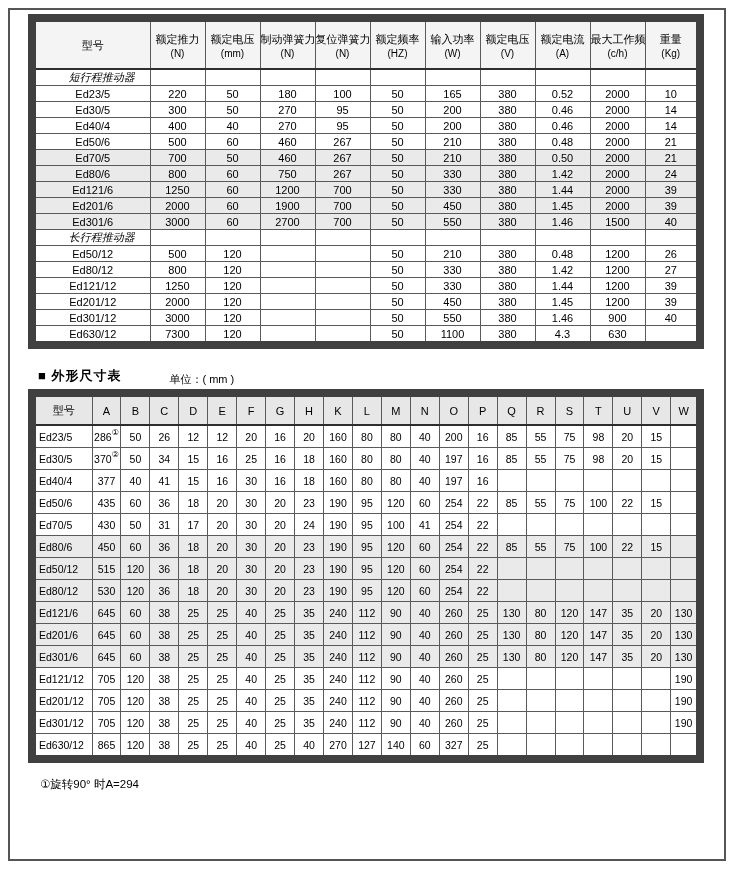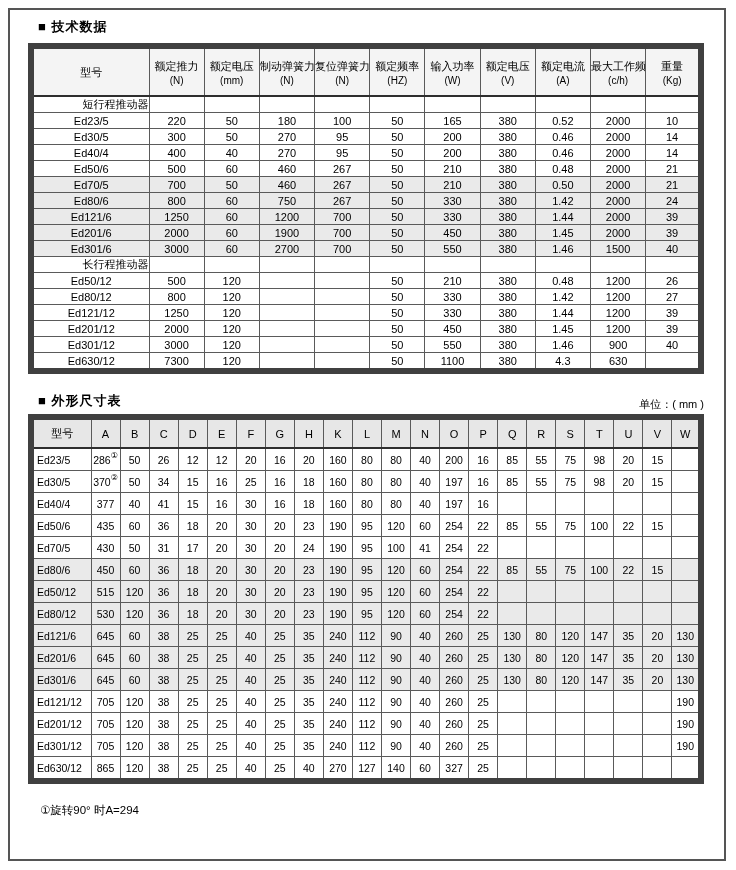--- a/index.html
+++ b/index.html
@@ -2,53 +2,52 @@
 <html><head>
 <meta charset="utf-8">
 <style>
   html,body{margin:0;padding:0;background:#fff;}
   .page{position:relative;width:736px;height:870px;background:#fff;overflow:hidden;
         font-family:"Liberation Sans","DejaVu Sans",sans-serif;color:#000;}
   .frame{position:absolute;left:8px;top:8px;width:718px;height:853px;
          border:2px solid #555;box-sizing:border-box;pointer-events:none;}
   .content{position:absolute;left:28px;top:14px;width:676px;}
   .sec-title{font-size:13px;font-weight:bold;letter-spacing:1px;margin:4px 0 7px 10px;}
-  .title-row{display:flex;align-items:flex-end;justify-content:space-between;margin-top:14px;}
+  .title-row{display:flex;align-items:flex-end;margin-top:14px;}
   .title-row .sec-title{margin-bottom:4px;}
   .unit-label{font-size:11px;margin-bottom:2px;margin-left:48px;}
 
   table{border-collapse:collapse;table-layout:fixed;width:676px;background:#fff;}
-  table{border:6px solid #404040;}
+  table{border:8px solid #404040;}
   th,td{border:1px solid #5a5a5a;text-align:center;padding:0;overflow:hidden;
         font-size:11px;font-weight:normal;white-space:nowrap;}
 
   
   #tech-table thead th{height:46px;background:#f4f4f4;vertical-align:middle;border-bottom:2px solid #2e2e2e;}
   #tech-table thead .unit{font-size:10px;margin-top:1px;}
   #tech-table tbody td{height:15px;}
-  #tech-table .section-row td{text-align:right;padding-left:18px;}
+  #tech-table .section-row td{text-align:center;padding-left:18px;font-style:italic;}
   
   #dim-table thead th{height:27px;background:#e7e7e7;vertical-align:middle;border-bottom:2px solid #2e2e2e;}
   #dim-table tbody td{height:21px;font-size:10.5px;}
   #dim-table tbody td.model{text-align:left;padding-left:3px;font-size:10.5px;}
   tr.shade td{background:#eaeaea;}
   sup{font-size:8px;line-height:0;position:relative;top:-1px;}
 
-  .notes{margin-top:17px;margin-left:12px;font-size:11.5px;line-height:18px;}
+  .notes{margin-top:12px;margin-left:12px;font-size:11.5px;line-height:18px;}
   .notes .row2{display:flex;}
   .notes .right-note{margin-left:78px;}
 </style>
 </head>
 <body>
 
 <div class="page">
   <div class="frame"></div>
   <div class="content">
 
-    <div class="sec-title">■ 技术数据</div>
 
     <table id="tech-table">
       <colgroup id="tech-cols">
           <col style="width: 118px;">
           <col>
           <col>
           <col>
           <col>
           <col>
           <col>

